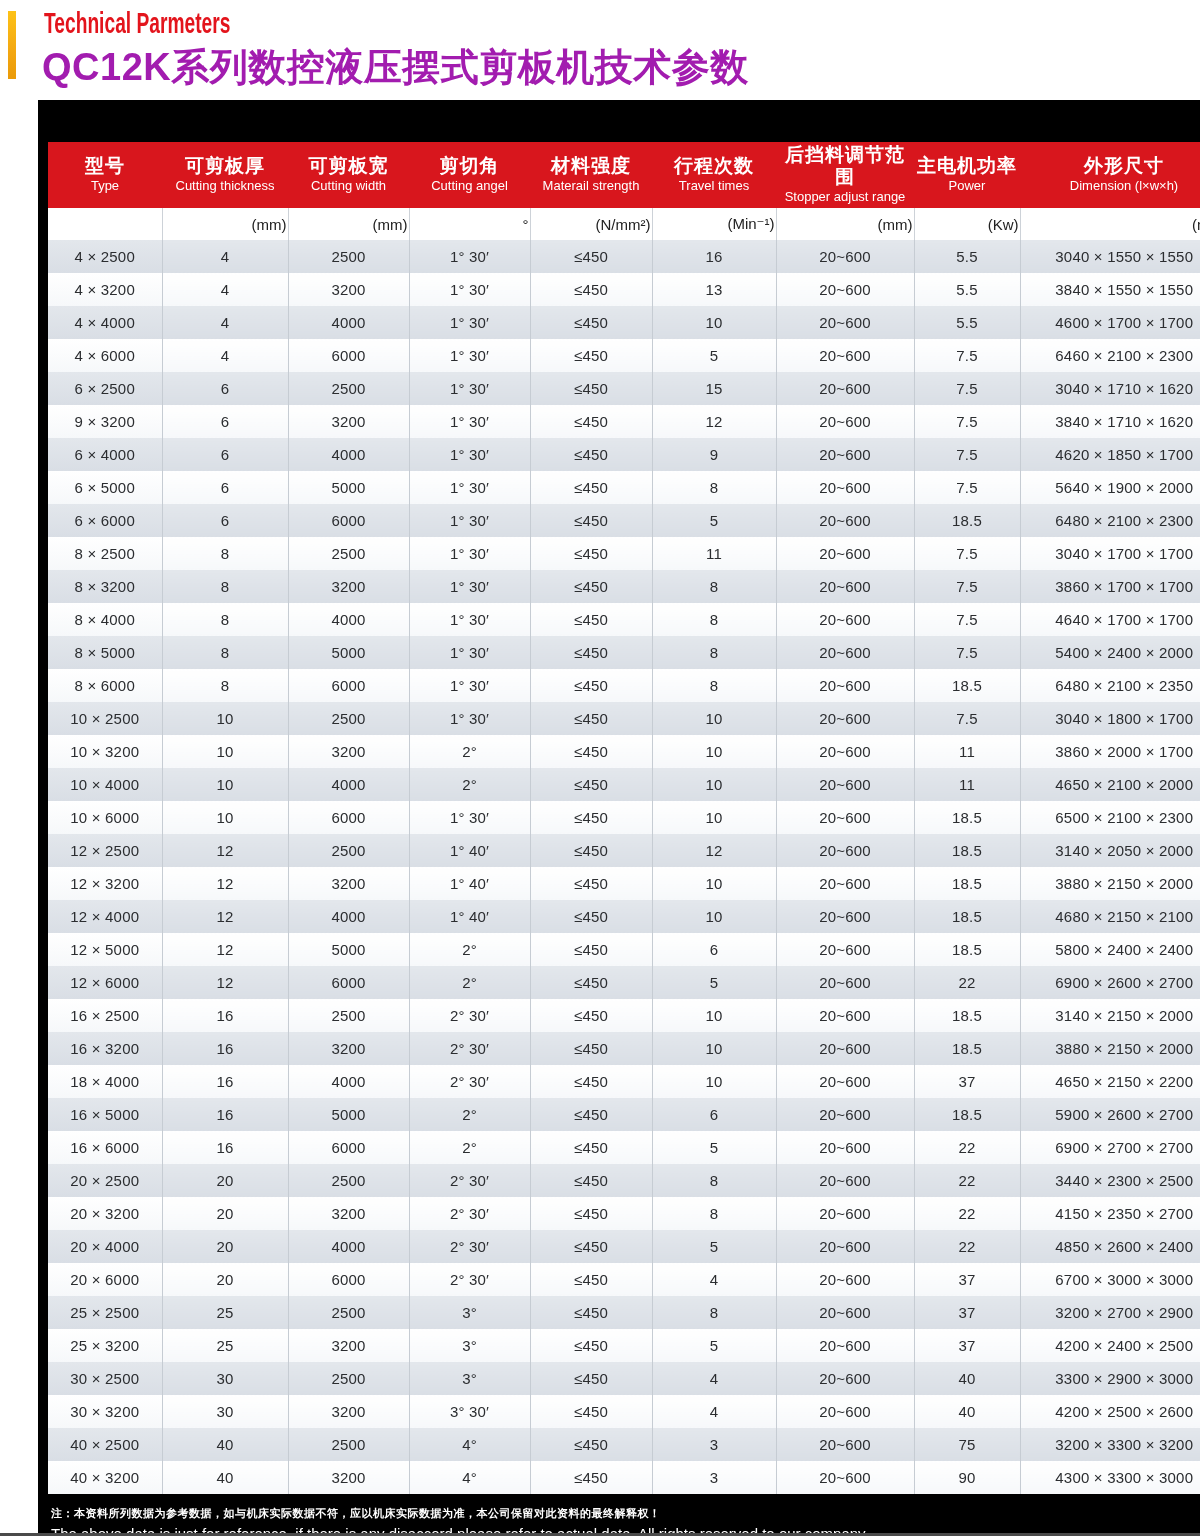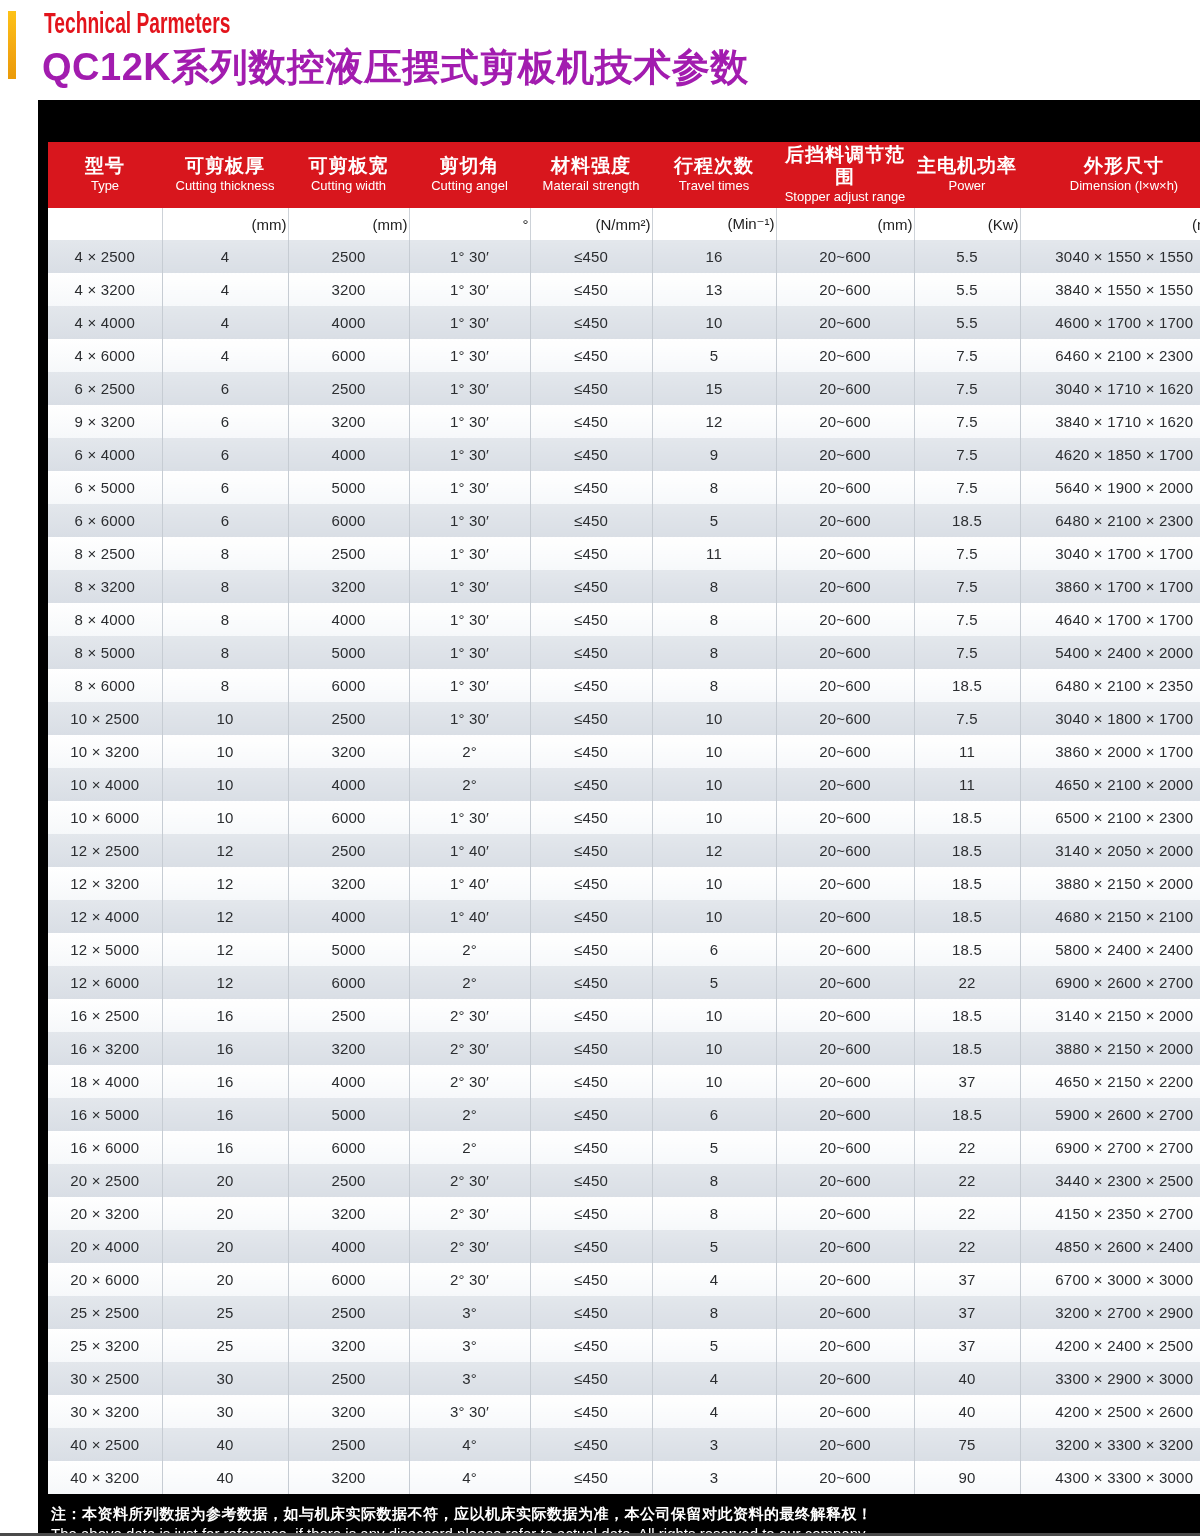--- a/index.html
+++ b/index.html
@@ -49,21 +49,21 @@
   tbody td {
     height:33px; font-size:15px; color:#2b2d30; text-align:center;
     border-right:1px solid #c6ccd3; white-space:nowrap;
     letter-spacing:0.2px;
   }
   tbody td:last-child { border-right:none; }
   tbody tr.shaded td { background:linear-gradient(180deg,#e3e7ec 0%,#d9dee5 100%); }
   tbody tr.plain  td { background:linear-gradient(180deg,#ffffff 0%,#f6f8fa 100%); }
   
   .footer-notes { margin-top:9px; padding-left:3px; color:#ffffff; }
-  .note-cn { font-size:15px; font-weight:bold; line-height:21px; letter-spacing:0.5px; }
+  .note-cn { font-size:11px; font-weight:bold; line-height:21px; letter-spacing:0.5px; }
   .note-en { font-size:15px; line-height:20px; }
   .bottom-strip {
     position:absolute; left:0; right:0; bottom:0; height:3px; background:#4a4a4a;
   }
 </style>
 </head>
 <body>
 
 <div class="top-header">
   <div class="accent-bar"></div>

